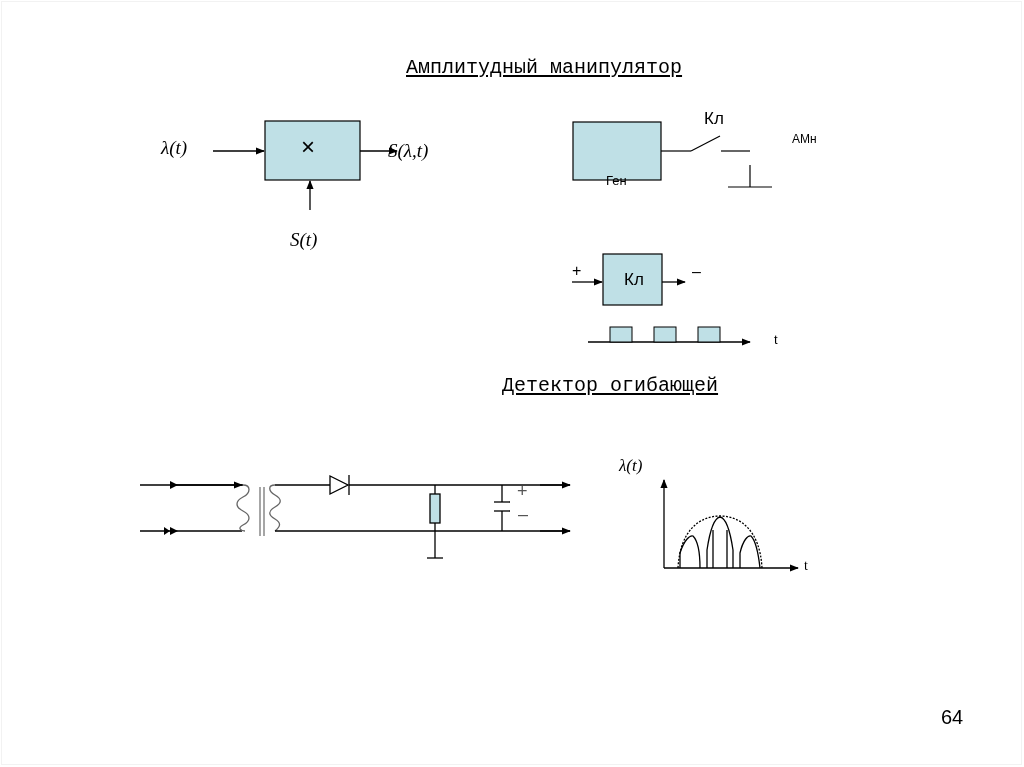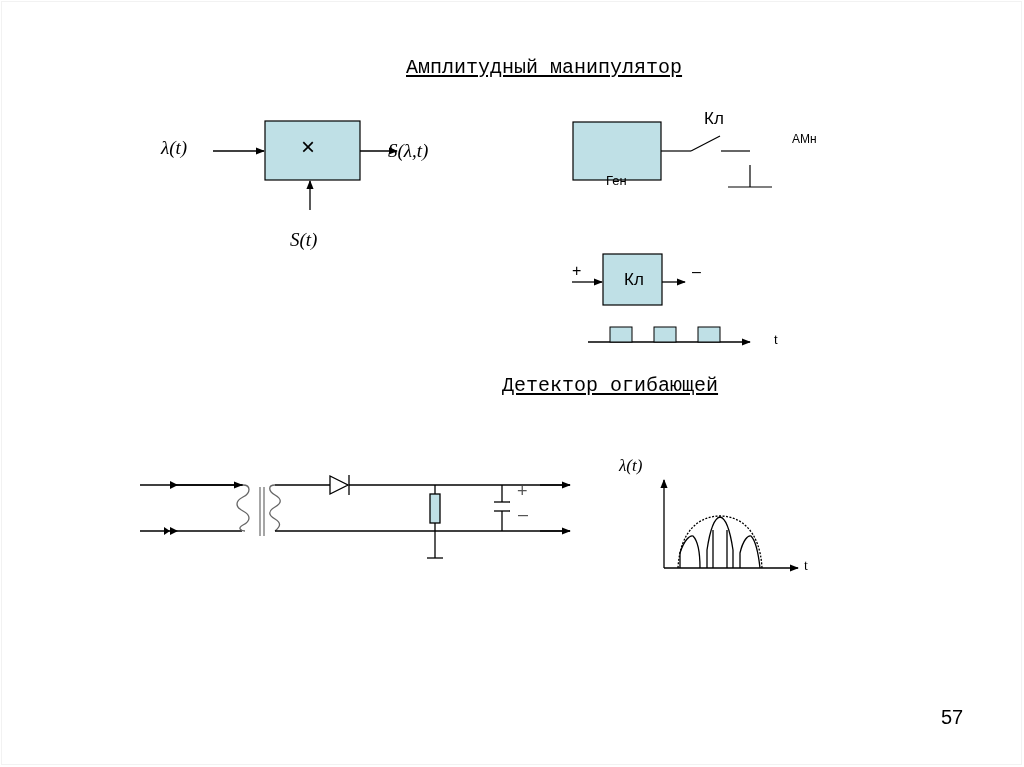--- a/index.html
+++ b/index.html
@@ -116,13 +116,13 @@
 <div class="lbl sans" style="left:624px; top:270px; font-size:17px;">Кл</div>
 <div class="lbl sans" style="left:692px; top:263px; font-size:16px;">–</div>
 <div class="lbl sans" style="left:774px; top:332px; font-size:13px;">t</div>
 
 <div class="lbl sans" style="left:517px; top:481px; font-size:18px; color:#555;">+</div>
 <div class="lbl sans" style="left:518px; top:504px; font-size:18px; color:#555;">–</div>
 
 <div class="lbl math" style="left:619px; top:456px; font-size:17px;">λ(t)</div>
 <div class="lbl" style="left:804px; top:558px; font-size:14px; font-family:'Liberation Serif', serif;">t</div>
 
-<div class="page-num">57</div>
+<div class="page-num">64</div>
 
 </body></html>

